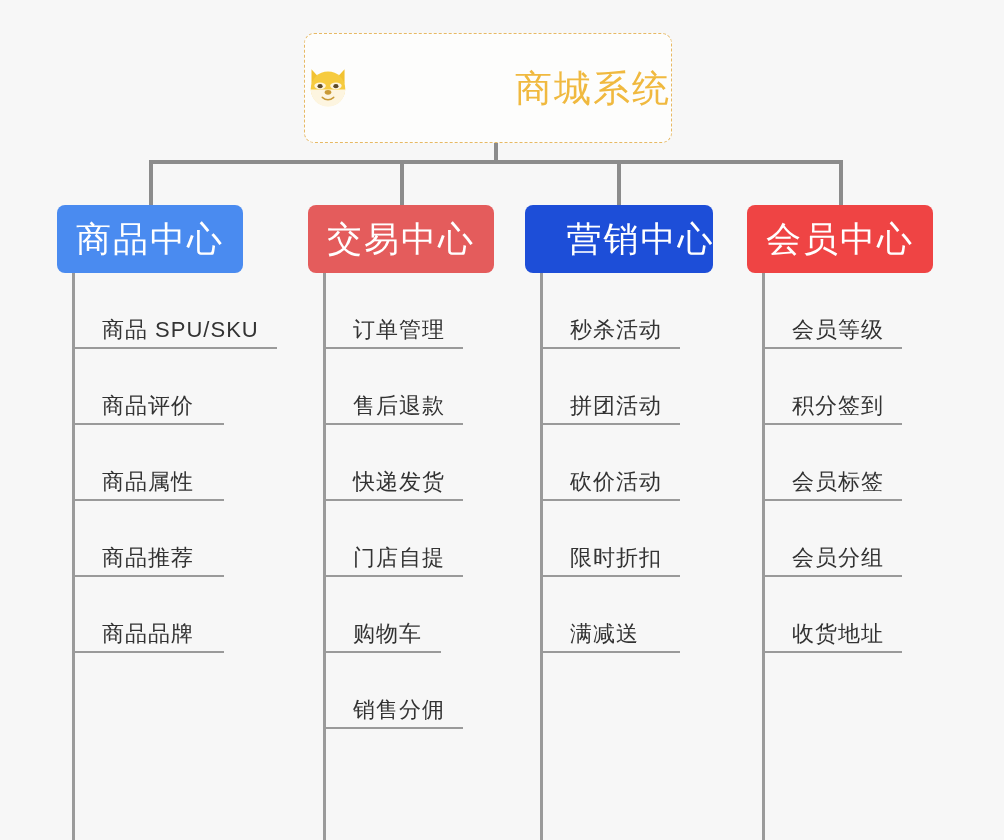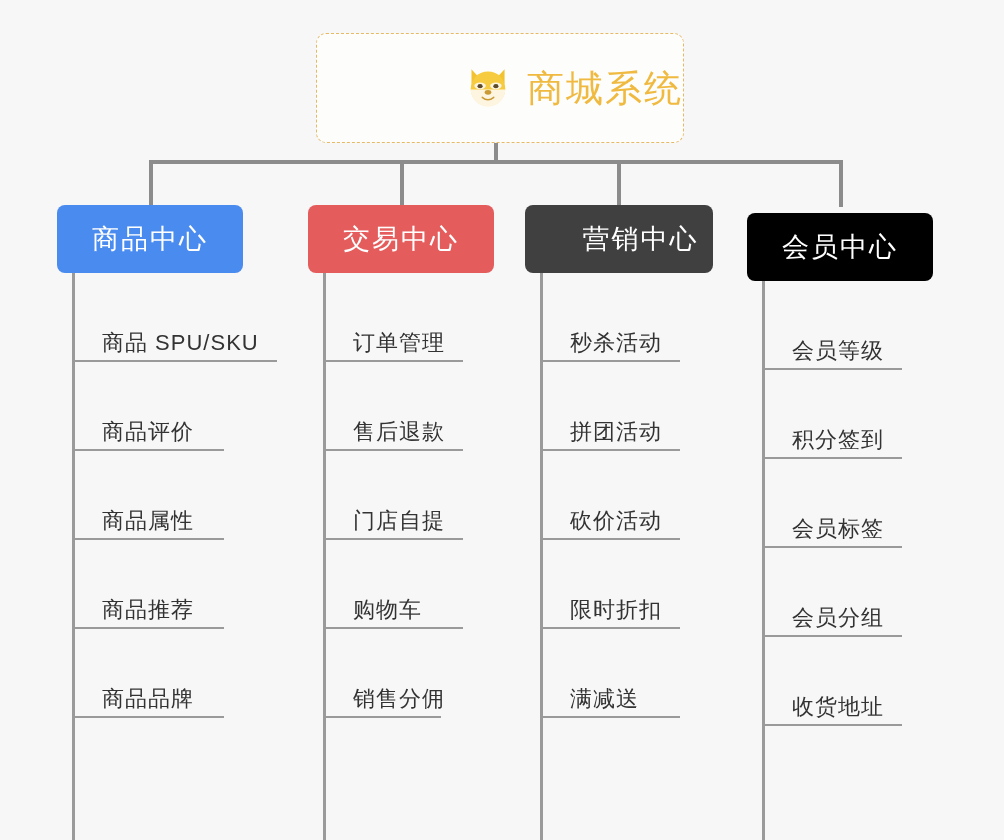--- a/index.html
+++ b/index.html
@@ -15,30 +15,30 @@
   #canvas {
     position: relative;
     width: 1004px;
     height: 840px;
     background: #f7f7f7;
   }
 
   
   .root-node {
     position: absolute;
-    left: 316px;
+    left: 304px;
     top: 33px;
     width: 368px;
     height: 110px;
     background: #fdfdfc;
     border: 1px dashed #e7b964;
     border-radius: 10px;
     display: flex;
     align-items: center;
-    justify-content: flex-end;
+    justify-content: space-between;
     gap: 16px;
   }
   .root-title {
     font-size: 37px;
     color: #f0b93f;
     letter-spacing: 2px;
     line-height: 1;
     white-space: nowrap;
   }
   .dog-icon { width: 46px; height: 46px; display: block; flex: none; }
@@ -67,21 +67,21 @@
   .col-3 { left: 525px; }
   .col-4 { left: 747px; }
 
   .col-header {
     height: 68px;
     border-radius: 8px;
     display: flex;
     align-items: center;
     justify-content: center;
     color: #ffffff;
-    font-size: 27px;
+    font-size: 35px;
     letter-spacing: 2px;
     white-space: nowrap;
   }
   .col-1 .col-header { width: 186px; }
   .col-2 .col-header { width: 186px; }
   .col-3 .col-header { width: 188px; }
   .col-4 .col-header { width: 186px; }
 
   
   .leaf-wrap {
@@ -96,21 +96,21 @@
     width: 3px;
     background: #9a9a9a;
   }
   .col-1 .trunk { left: 15px; height: 630px; }
   .col-2 .trunk { left: 15px; height: 630px; }
   .col-3 .trunk { left: 15px; height: 630px; }
   .col-4 .trunk { left: 15px; height: 630px; }
 
   .leaf {
     position: relative;
-    height: 89px;
+    height: 76px;
     display: flex;
     align-items: flex-end;
     padding-left: 45px;
   }
   .leaf-label {
     font-size: 22px;
     color: #333333;
     line-height: 1.1;
     padding-bottom: 7px;
     white-space: nowrap;
@@ -201,36 +201,40 @@
       <div class="trunk"></div>
       <div class="leaf">
         <span class="leaf-label">订单管理</span>
         <span class="leaf-rule"></span>
       </div>
       <div class="leaf">
         <span class="leaf-label">售后退款</span>
         <span class="leaf-rule"></span>
       </div>
       <div class="leaf">
+        <span class="leaf-label">快递发货</span>
+        <span class="leaf-rule"></span>
+      </div>
+      <div class="leaf">
         <span class="leaf-label">门店自提</span>
         <span class="leaf-rule"></span>
       </div>
       <div class="leaf">
         <span class="leaf-label">购物车</span>
         <span class="leaf-rule"></span>
       </div>
       <div class="leaf">
         <span class="leaf-label">销售分佣</span>
         <span class="leaf-rule"></span>
       </div>
     </div>
   </div>
 
   <div class="column col-3">
-    <div class="col-header" style="background: #404040; padding-left: 43px;">营销中心</div>
+    <div class="col-header" style="background: #1d4ed8; padding-left: 43px;">营销中心</div>
     <div class="leaf-wrap">
       <div class="trunk"></div>
       <div class="leaf">
         <span class="leaf-label">秒杀活动</span>
         <span class="leaf-rule"></span>
       </div>
       <div class="leaf">
         <span class="leaf-label">拼团活动</span>
         <span class="leaf-rule"></span>
       </div>
@@ -243,21 +247,21 @@
         <span class="leaf-rule"></span>
       </div>
       <div class="leaf">
         <span class="leaf-label">满减送</span>
         <span class="leaf-rule"></span>
       </div>
     </div>
   </div>
 
   <div class="column col-4">
-    <div class="col-header" style="background: #000000; margin-top: 8px;">会员中心</div>
+    <div class="col-header" style="background: #ef4444;">会员中心</div>
     <div class="leaf-wrap">
       <div class="trunk"></div>
       <div class="leaf">
         <span class="leaf-label">会员等级</span>
         <span class="leaf-rule"></span>
       </div>
       <div class="leaf">
         <span class="leaf-label">积分签到</span>
         <span class="leaf-rule"></span>
       </div>

